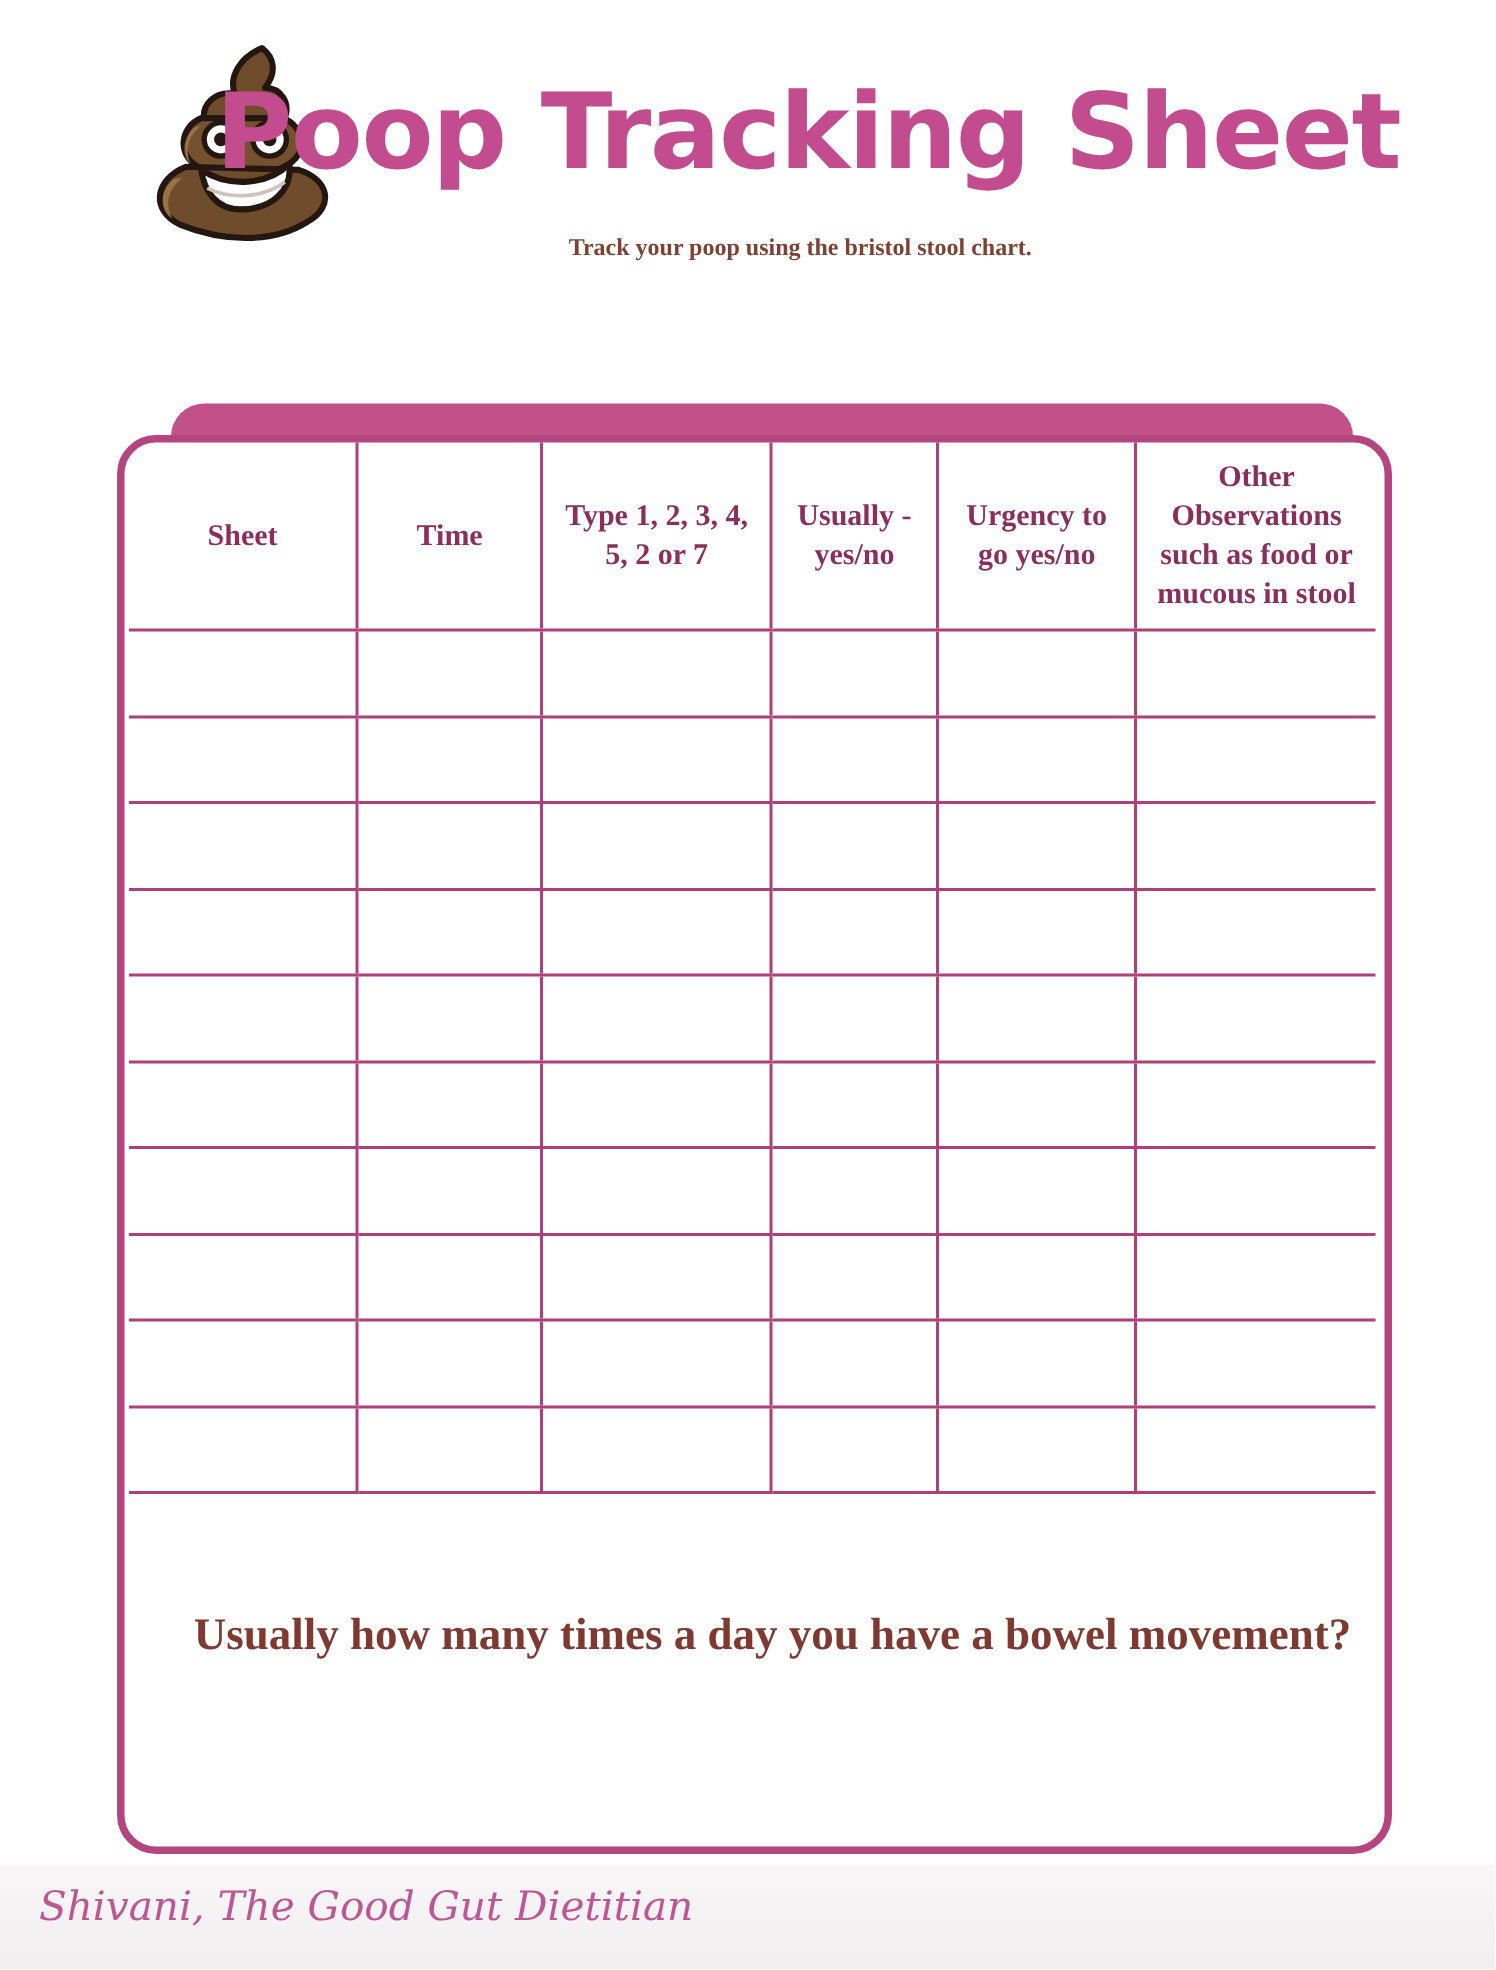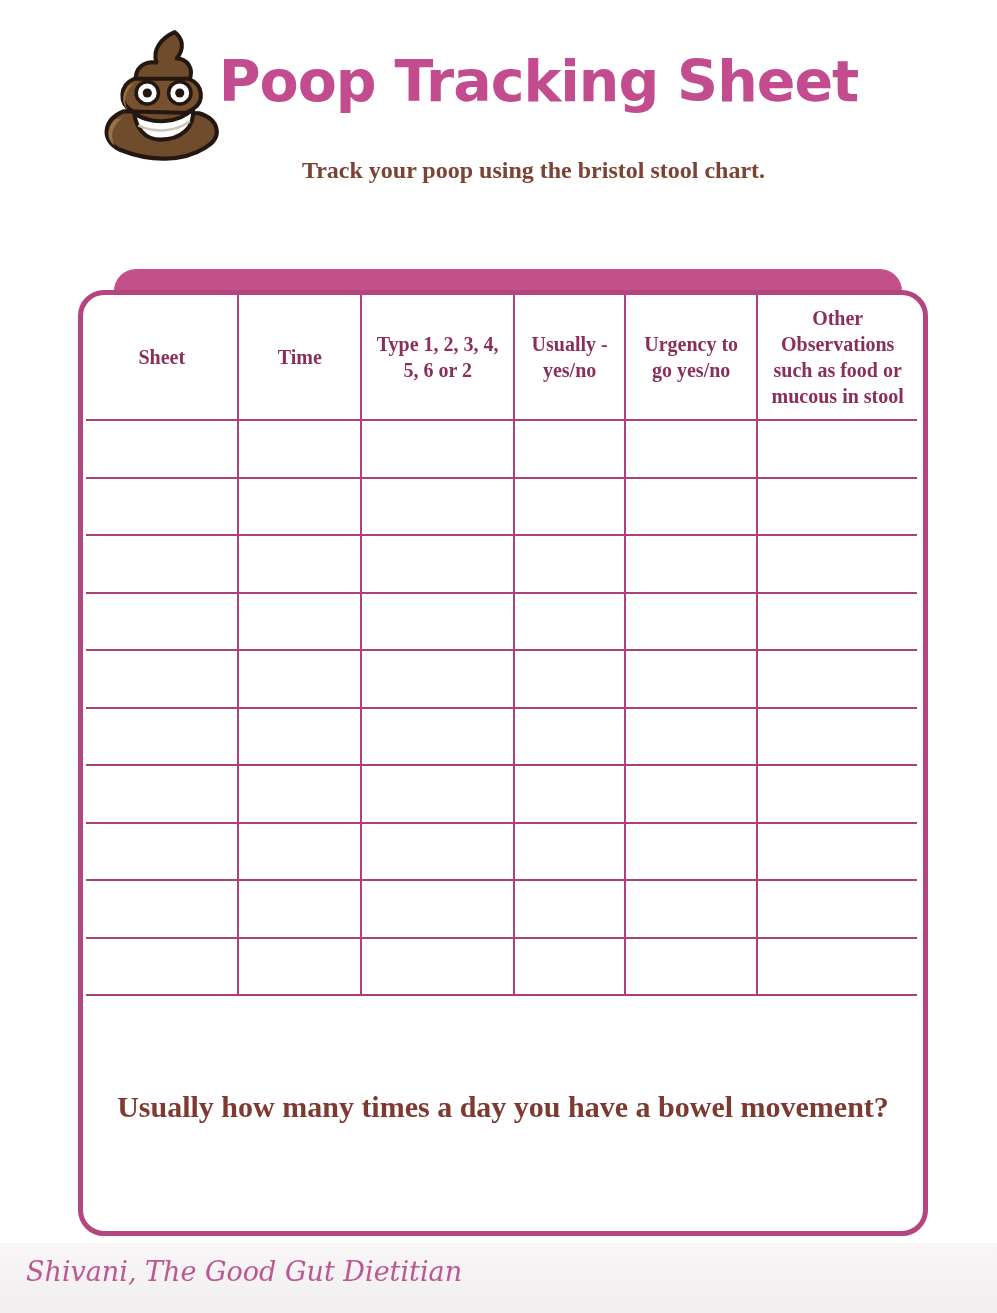--- a/index.html
+++ b/index.html
@@ -18,27 +18,27 @@
   .page{
     position:relative;width:997px;height:1313px;background:#ffffff;
     overflow:hidden;font-family:"Liberation Serif",serif;
   }
 
   
   .poop-emoji{position:absolute;left:93px;top:26px;width:138px;height:142px;}
   .page-title{
     position:absolute;top:50px;left:0;width:100%;text-align:center;
     padding-left:80px;
-    font-family:"DejaVu Sans",sans-serif;font-weight:800;font-size:57px;
+    font-family:"DejaVu Sans",sans-serif;font-weight:800;font-size:70px;
     letter-spacing:-1px;color:var(--title-pink);line-height:1.1;
   }
   .page-subtitle{
     position:absolute;top:157px;left:0;width:100%;text-align:center;
     padding-left:70px;
-    font-family:"Liberation Serif",serif;font-weight:700;font-size:24px;
+    font-family:"Liberation Serif",serif;font-weight:700;font-size:16px;
     color:var(--subtitle-brown);
   }
 
   
   .card-tab{
     position:absolute;left:114px;top:269px;width:788px;height:48px;
     background:var(--tab-pink);border-radius:22px 22px 0 0;
   }
   .card{
     position:absolute;left:78px;top:290px;width:850px;height:946px;
@@ -59,24 +59,23 @@
   }
   .sheet-table thead th{
     height:125px;vertical-align:middle;text-align:center;
     font-family:"Liberation Serif",serif;font-weight:600;font-size:20px;
     line-height:1.3;color:var(--header-text-plum);padding:2px 6px;
   }
   .sheet-table tbody td{height:57.5px;}
 
   
   .question{
-    position:absolute;top:778px;left:0;width:100%;text-align:center;
+    position:absolute;top:778px;left:12px;width:100%;text-align:center;
     font-family:"Liberation Serif",serif;font-weight:700;font-size:30px;
     color:var(--question-maroon);
-    margin-top:17px;
   }
 
   
   .footer-band{
     position:absolute;left:0;top:1243px;width:100%;height:70px;
     background:linear-gradient(#f8f6f7,var(--page-bottom-gray));
   }
   .footer-credit{
     position:absolute;top:1256px;left:0;width:100%;text-align:left;
     padding-left:26px;
@@ -122,21 +121,21 @@
         <col style="width:14.75%">
         <col style="width:18.45%">
         <col style="width:13.30%">
         <col style="width:15.95%">
         <col style="width:19.20%">
       </colgroup>
       <thead>
         <tr>
           <th>Sheet</th>
           <th>Time</th>
-          <th>Type 1, 2, 3, 4, 5, 6 or 2</th>
+          <th>Type 1, 2, 3, 4, 5, 2 or 7</th>
           <th>Usually - yes/no</th>
           <th>Urgency to go yes/no</th>
           <th>Other Observations such as food or mucous in stool</th>
         </tr>
       </thead>
       <tbody>
           <tr>
             <td></td>
             <td></td>
             <td></td>

